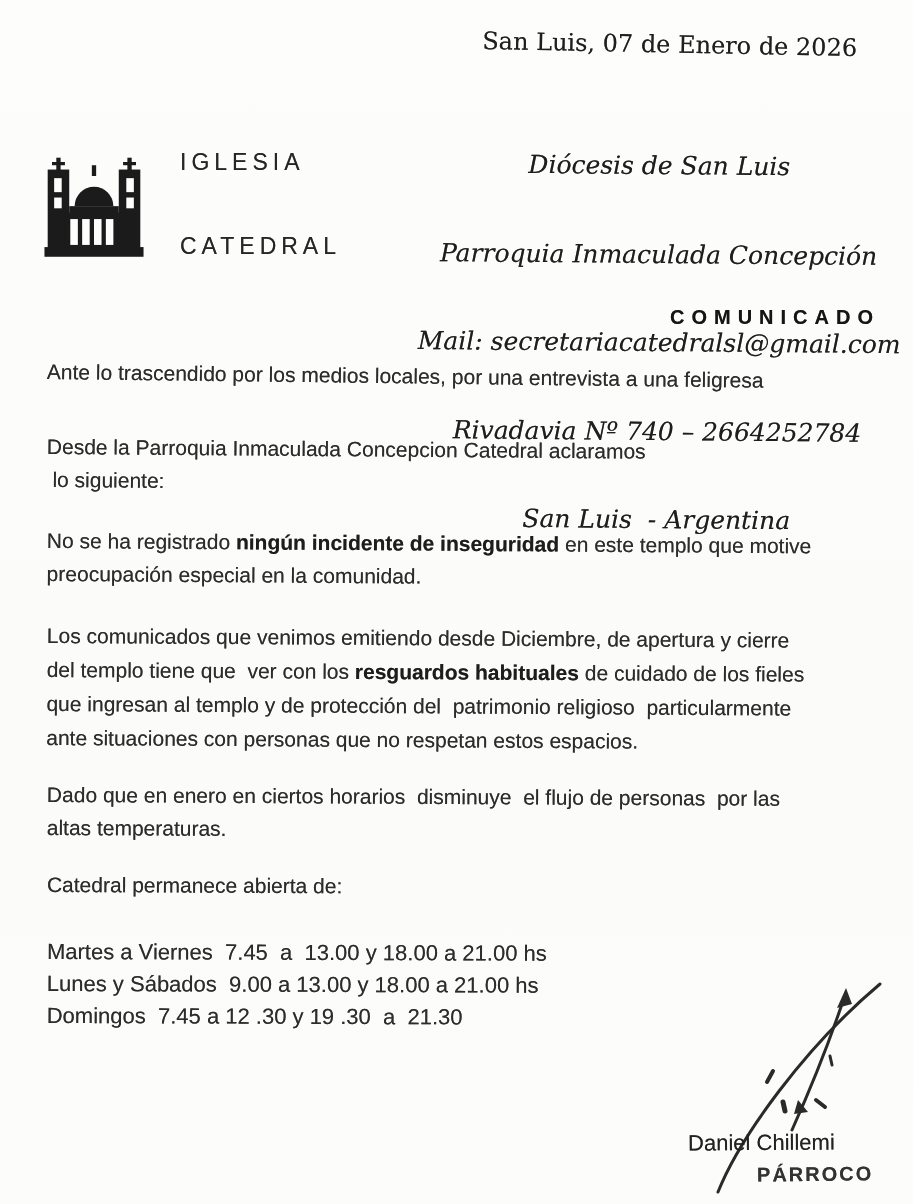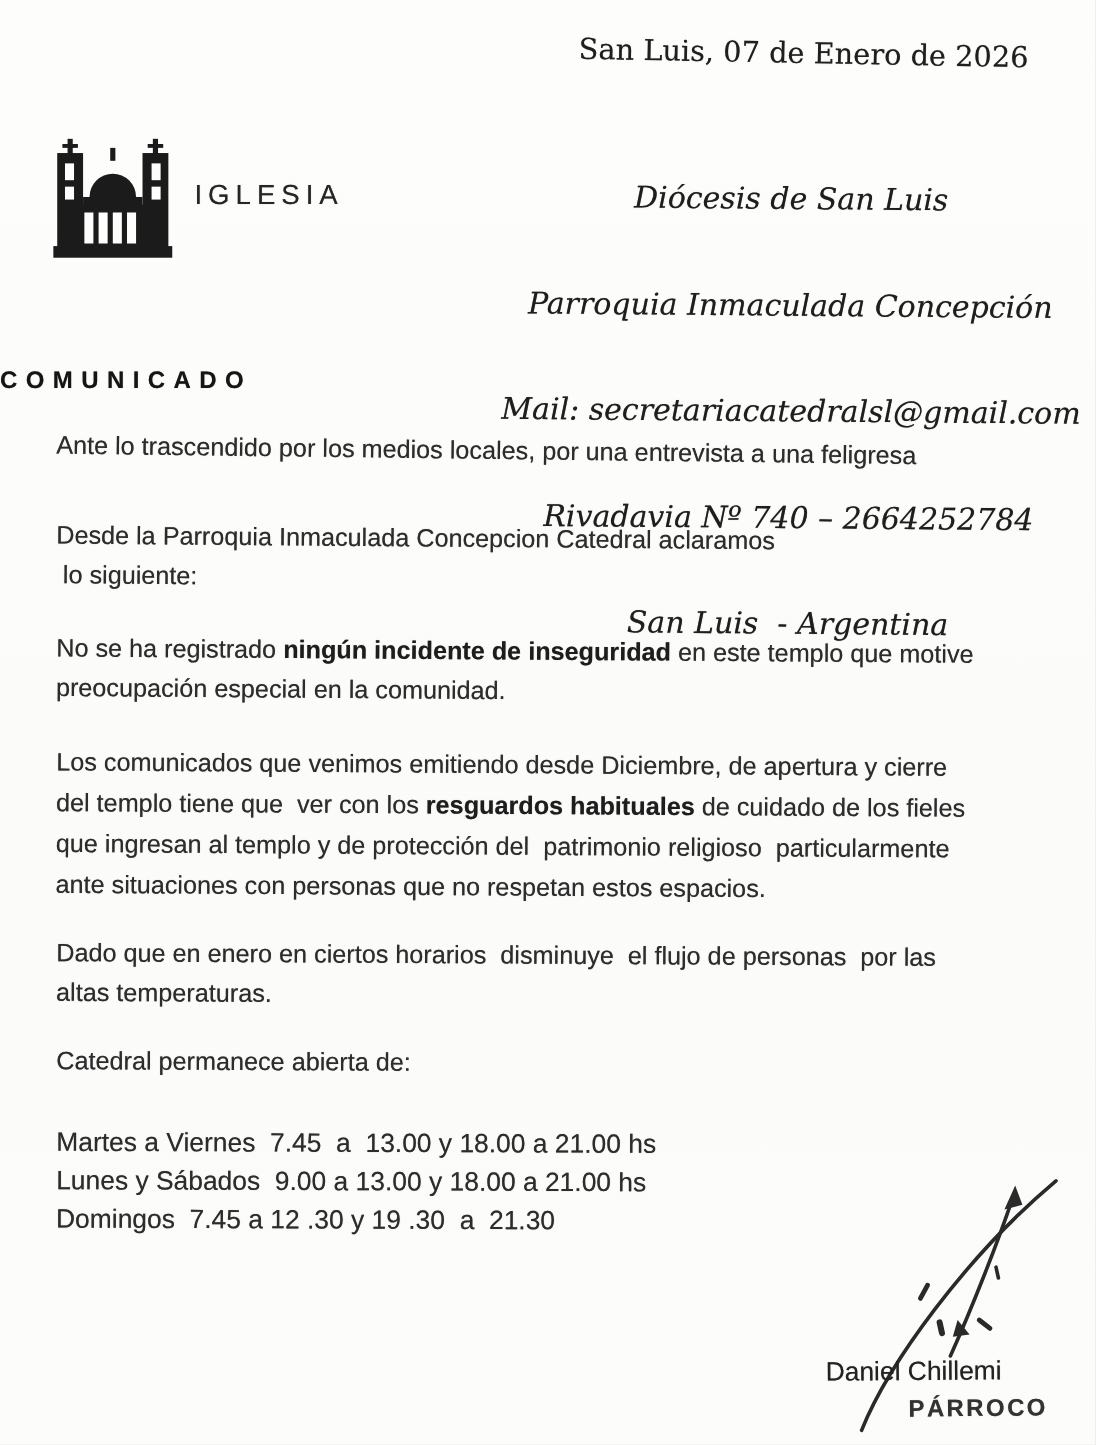--- a/index.html
+++ b/index.html
@@ -16,39 +16,39 @@
   
   .date-line{
     position:absolute;left:435px;top:26px;width:470px;
     text-align:center;
     font-family:"DejaVu Serif","Liberation Serif",serif;
     font-size:24px;color:#1f1f1f;
     transform:rotate(1.1deg);transform-origin:left top;
     white-space:pre;
   }
   
-  .logo{position:absolute;left:40px;top:92px;display:flex;align-items:center;gap:14px;}
+  .logo{position:absolute;left:40px;top:92px;display:flex;align-items:center;gap:32px;}
   .logo-mark{width:108px;height:112px;}
   .logo-text{
     font-size:23px;line-height:28px;letter-spacing:5px;
     font-weight:500;color:#262626;white-space:pre;
   }
   
   .letterhead{
     position:absolute;left:420px;top:90px;width:480px;
     text-align:center;
     font-family:"DejaVu Serif","Liberation Serif",serif;
     font-style:italic;font-size:25px;line-height:29.5px;color:#1e1e1e;
     transform:rotate(.5deg);transform-origin:left top;
     white-space:pre;
   }
   
   .doc-title{
     position:absolute;left:0;top:306px;width:880px;
-    text-align:left;font-size:20px;font-weight:bold;
+    text-align:right;font-size:20px;font-weight:bold;
     letter-spacing:7px;color:#151515;
   }
   
   .para{position:absolute;left:47px;font-size:21px;color:#2c2c2c;}
   .para .line{white-space:pre;}
   .para b{font-weight:bold;color:#1d1d1d;}
   .p1{top:360px;transform:rotate(.7deg);transform-origin:left top;}
   .p2{top:430px;line-height:33px;transform:rotate(.45deg);transform-origin:left top;}
   .p3{top:524px;line-height:33px;transform:rotate(.4deg);transform-origin:left top;}
   .p4{top:619px;line-height:34px;transform:rotate(.35deg);transform-origin:left top;}
@@ -105,20 +105,21 @@
         <rect x="80" y="46" width="7" height="10"></rect>
 
         <rect x="28" y="66" width="7" height="24"></rect>
         <rect x="39" y="66" width="7" height="24"></rect>
         <rect x="50" y="66" width="7" height="24"></rect>
         <rect x="61" y="66" width="7" height="24"></rect>
       </g>
     </svg>
     <div class="logo-text scanline">
       <div>IGLESIA</div>
+      <div>CATEDRAL</div>
     </div>
   </div>
 
   <div class="letterhead scanline">
     <div>Diócesis de San Luis</div>
     <div>Parroquia Inmaculada Concepción</div>
     <div>Mail: secretariacatedralsl@gmail.com</div>
     <div>Rivadavia Nº 740 – 2664252784</div>
     <div>San Luis  - Argentina</div>
   </div>

